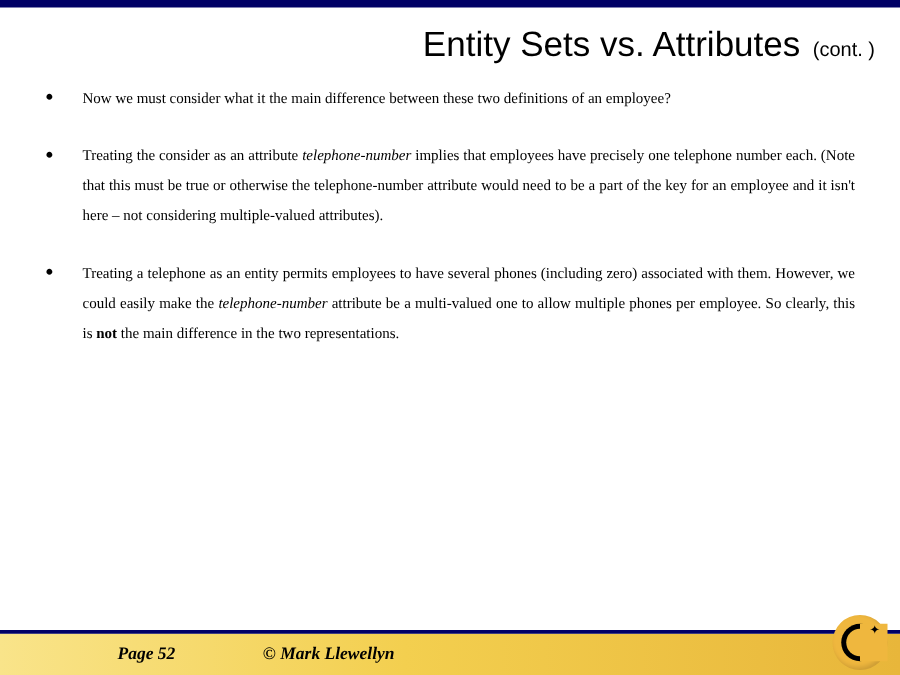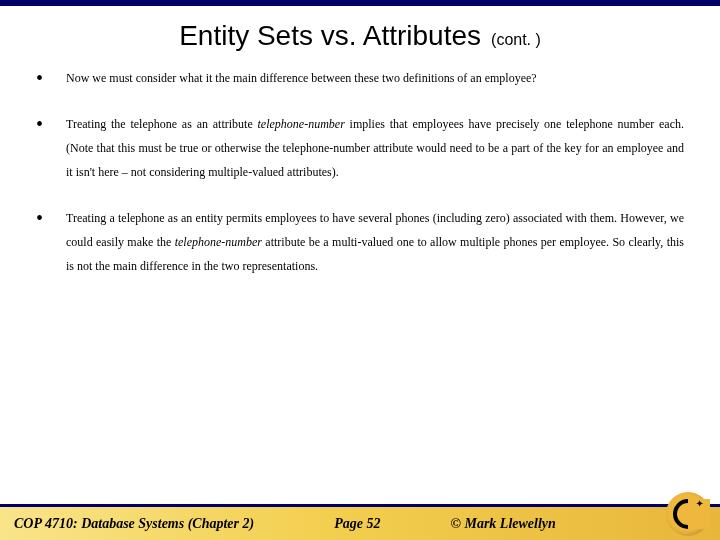--- a/index.html
+++ b/index.html
@@ -9,21 +9,21 @@
     background: #ffffff;
     color: #000;
     position: relative;
   }
   .topbar {
     width: 100%;
     height: 6px;
     background: #000066;
   }
   .title-wrap {
-    text-align: center;
+    text-align: right;
     padding: 14px 20px 8px 20px;
   }
   .title-main {
     font-family: Arial, Helvetica, sans-serif;
     font-size: 28px;
     font-weight: 400;
     display: inline;
   }
   .title-cont {
     font-family: Arial, Helvetica, sans-serif;
@@ -48,21 +48,21 @@
     line-height: 24px;
     text-align: left;
   }
   .para {
     flex: 1;
     font-size: 12px;
     line-height: 24px;
     text-align: justify;
   }
   .ital { font-style: italic; margin-top: 10px; }
-  .bold { font-weight: normal; }
+  .bold { font-weight: bold; }
   .footer {
     position: absolute;
     left: 0;
     bottom: 0;
     width: 100%;
     height: 36px;
     border-top: 3px solid #000066;
     background: linear-gradient(to right, #f9e48a 0%, #f3cf4f 45%, #e8b63a 100%);
     display: flex;
     align-items: center;
@@ -128,32 +128,31 @@
 
 <div class="content">
 
   <div class="bullet-row">
     <div class="bullet">•</div>
     <div class="para">Now we must consider what it the main difference between these two definitions of an employee?</div>
   </div>
 
   <div class="bullet-row">
     <div class="bullet">•</div>
-    <div class="para"><span>Treating the telephone as an attribute </span><span class="ital">telephone-number</span><span> implies that employees have precisely one telephone number each.  (Note that this must be true or otherwise the telephone-number attribute would need to be a part of the key for an employee and it isn't here – not considering multiple-valued attributes).</span></div>
+    <div class="para"><span>Treating the consider as an attribute </span><span class="ital">telephone-number</span><span> implies that employees have precisely one telephone number each.  (Note that this must be true or otherwise the telephone-number attribute would need to be a part of the key for an employee and it isn't here – not considering multiple-valued attributes).</span></div>
   </div>
 
   <div class="bullet-row">
     <div class="bullet">•</div>
     <div class="para"><span>Treating a telephone as an entity permits employees to have several phones (including zero) associated with them.  However, we could easily make the </span><span class="ital">telephone-number</span><span> attribute be a multi-valued one to allow multiple phones per employee.  So clearly, this is </span><span class="bold">not</span><span> the main difference in the two representations.</span></div>
   </div>
 
 </div>
 
 <div class="footer">
-  <span class="course">COP 4710: Database Systems  (Chapter 2)</span>
   <span class="page">Page 52</span>
   <span class="copy">© Mark Llewellyn</span>
 </div>
 
 <div class="logo">
   <div class="disc"></div>
   <div class="inner"></div>
   <div class="arc"></div>
   <div class="cut"></div>
   <div class="star">✦</div>

